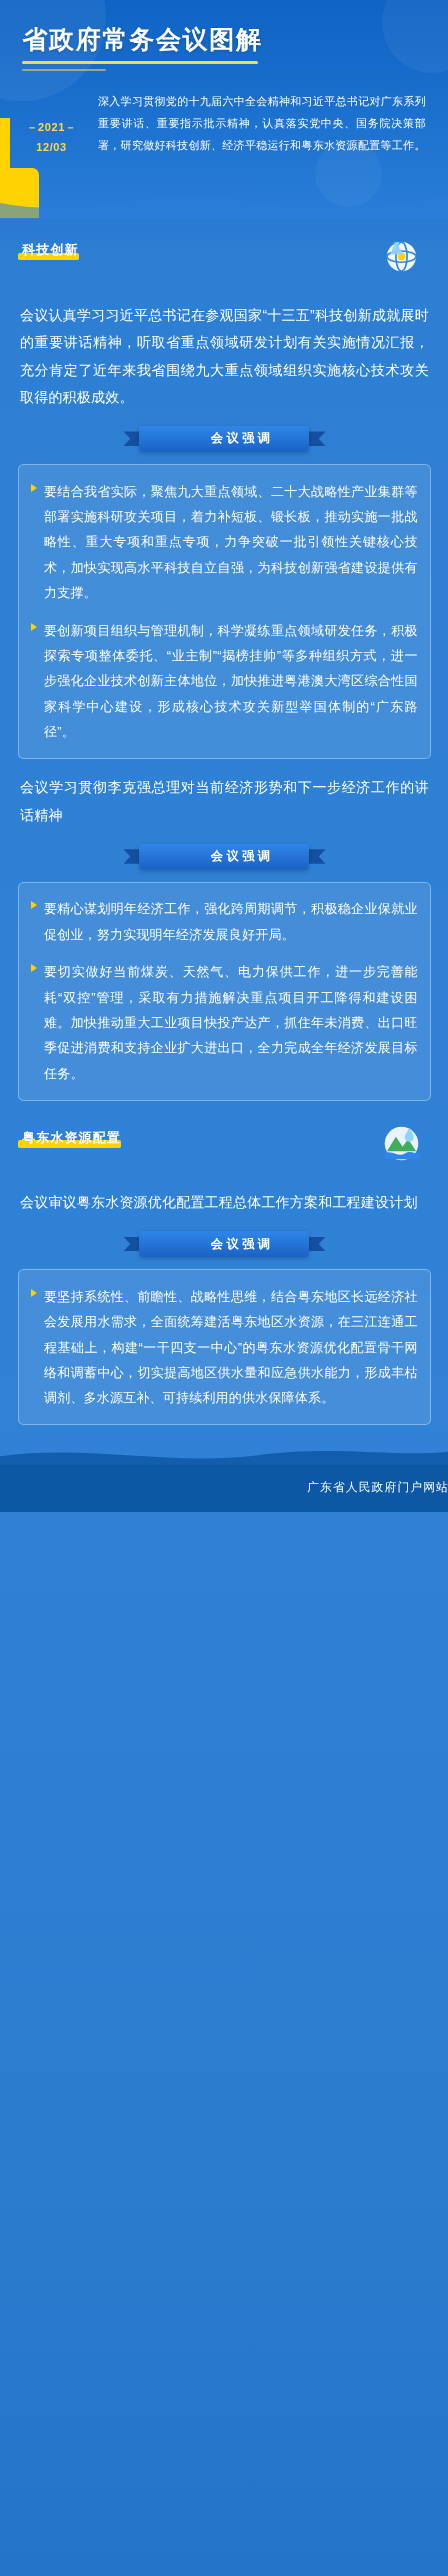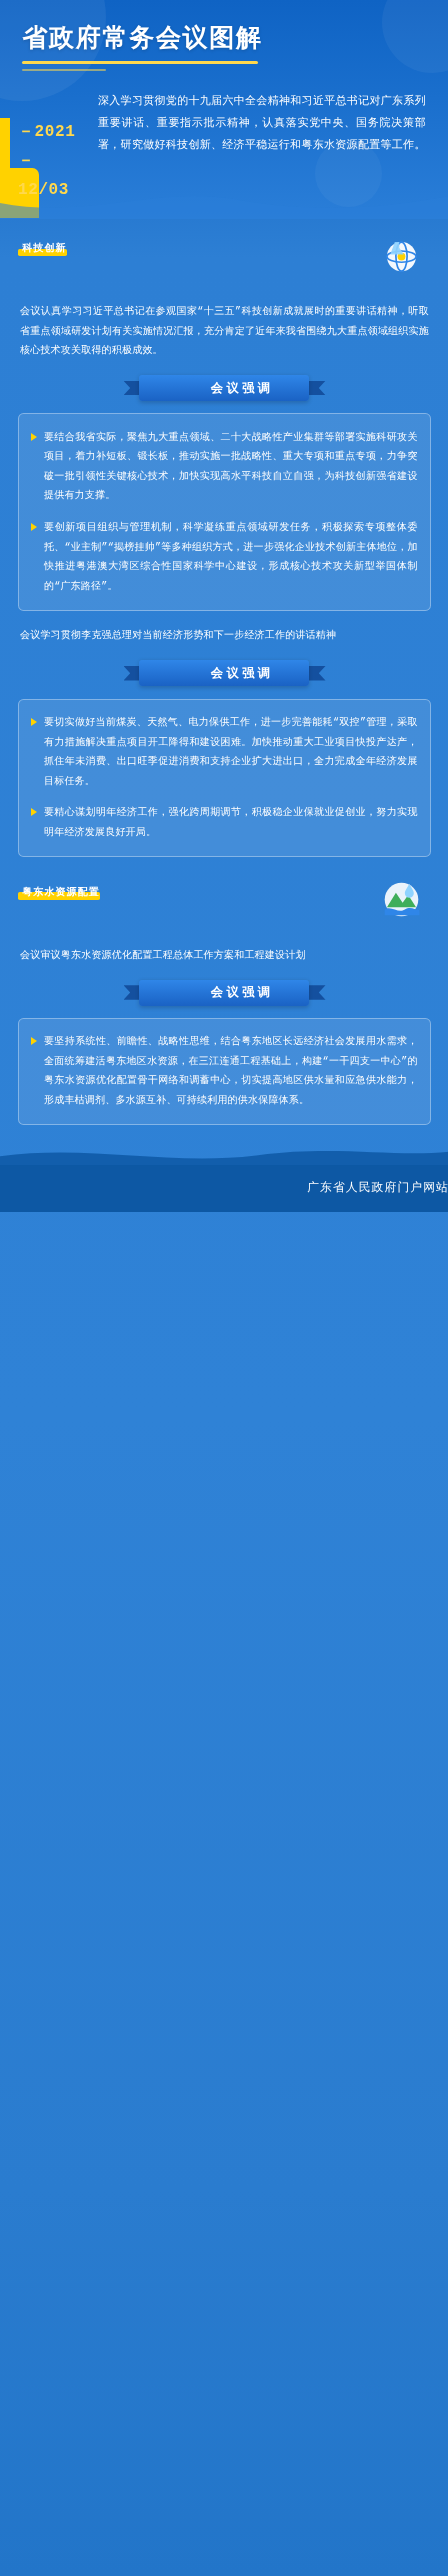--- a/index.html
+++ b/index.html
@@ -9,21 +9,20 @@
     background: #0c5ca8;
     font-family: "Liberation Sans", sans-serif;
     -webkit-font-smoothing: antialiased;
   }
   .page {
     width: 449px;
     min-height: 2576px;
     position: relative;
     background: linear-gradient(180deg, #1565c0 0%, #1669c6 3%, #2d7fd4 10%, #2f82d6 55%, #2a7ccf 85%, #2275c9 100%);
     overflow: hidden;
-    font-family: Liberation Mono, monospace;
   }
 
   
   .header {
     position: relative;
     height: 219px;
     background: linear-gradient(180deg,#0f63c4 0%, #1a6fcd 45%, #2a7ed8 100%);
     overflow: hidden;
   }
   .hdr-deco-circle {
@@ -50,23 +49,23 @@
     width:236px; height:2.8px;
     background:#ffd84d;
     border-radius:1.7px;
   }
   .hdr-underline.short { width:84px; margin-top:4.5px; background:rgba(255,216,77,0.55); }
 
   .hdr-date {
     position:absolute;
     left:18px; top:118px;
     width:67px;
-    text-align:left;
+    text-align:center;
     color:#ffd84d;
-    font-size:16px;
+    font-size:11px;
     font-weight:bold;
     line-height:1.8;
     letter-spacing:0.6px;
   }
   .hdr-date .d2 { color:#ffd84d; }
 
   .hdr-body {
     position:absolute;
     left:98px; top:90px;
     width:328px;
@@ -112,34 +111,34 @@
     position:absolute;
     left:-2.2px; bottom:1.1px;
     height:7.9px;
     background:#ffd200;
     border-radius:1.7px;
     z-index:0;
   }
   .sec-title {
     position:relative;
     z-index:1;
-    font-size:10px;
+    font-size:13px;
     font-weight:bold;
     color:#ffffff;
     letter-spacing:1.1px;
   }
   .sec-icon {
     position:absolute;
     right:4.5px; top:-5.6px;
     width:47px; height:47px;
   }
   .sec-lead {
     margin: 10px 20px 0 20px;
     color:#ffffff;
-    font-size:10px;
+    font-size:14px;
     line-height:1.95;
     text-align:justify;
     letter-spacing:0.2px;
   }
 
   
   .ribbon-wrap {
     margin: 14.6px auto 0 auto;
     width:202px;
     position:relative;
@@ -187,21 +186,21 @@
   .bullet-tri {
     flex:0 0 auto;
     width:0; height:0;
     margin-top:5px; margin-right:6.7px;
     border-top:4.5px solid transparent;
     border-bottom:4.5px solid transparent;
     border-left:6.7px solid #ffd200;
   }
   .bullet-text {
     color:#ffffff;
-    font-size:10px;
+    font-size:13px;
     line-height:1.95;
     text-align:justify;
     letter-spacing:0.2px;
   }
 
   
   .footer {
     margin-top:34px;
     height:47px;
     background:#0d58a4;
@@ -287,25 +286,25 @@
 
     <div class="ribbon-wrap">
       <div class="ribbon-tail l"></div>
       <div class="ribbon-tail r"></div>
       <div class="ribbon">会议强调</div>
     </div>
 
     <div class="card">
       <div class="bullet-item">
         <span class="bullet-tri"></span>
+        <span class="bullet-text">要精心谋划明年经济工作，强化跨周期调节，积极稳企业保就业促创业，努力实现明年经济发展良好开局。</span>
+      </div>
+      <div class="bullet-item">
+        <span class="bullet-tri"></span>
         <span class="bullet-text">要切实做好当前煤炭、天然气、电力保供工作，进一步完善能耗“双控”管理，采取有力措施解决重点项目开工降得和建设困难。加快推动重大工业项目快投产达产，抓住年未消费、出口旺季促进消费和支持企业扩大进出口，全力完成全年经济发展目标任务。</span>
-      </div>
-      <div class="bullet-item">
-        <span class="bullet-tri"></span>
-        <span class="bullet-text">要精心谋划明年经济工作，强化跨周期调节，积极稳企业保就业促创业，努力实现明年经济发展良好开局。</span>
       </div>
     </div>
   </div>
 
   <div class="section">
     <div class="sec-head">
       <span class="sec-title-box">
         <span class="sec-title-bar" style="width:100%;"></span>
         <span class="sec-title">粤东水资源配置</span>
       </span>

